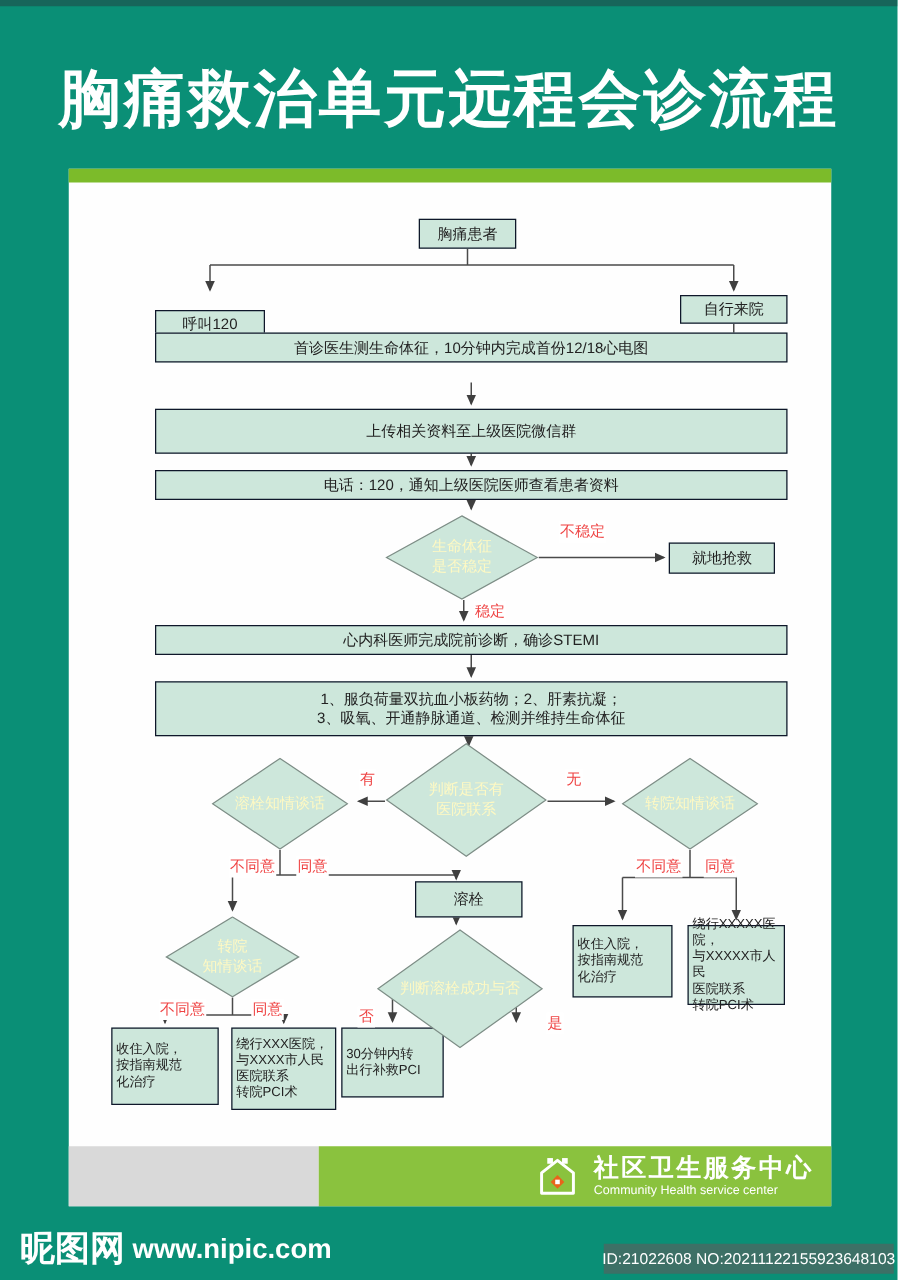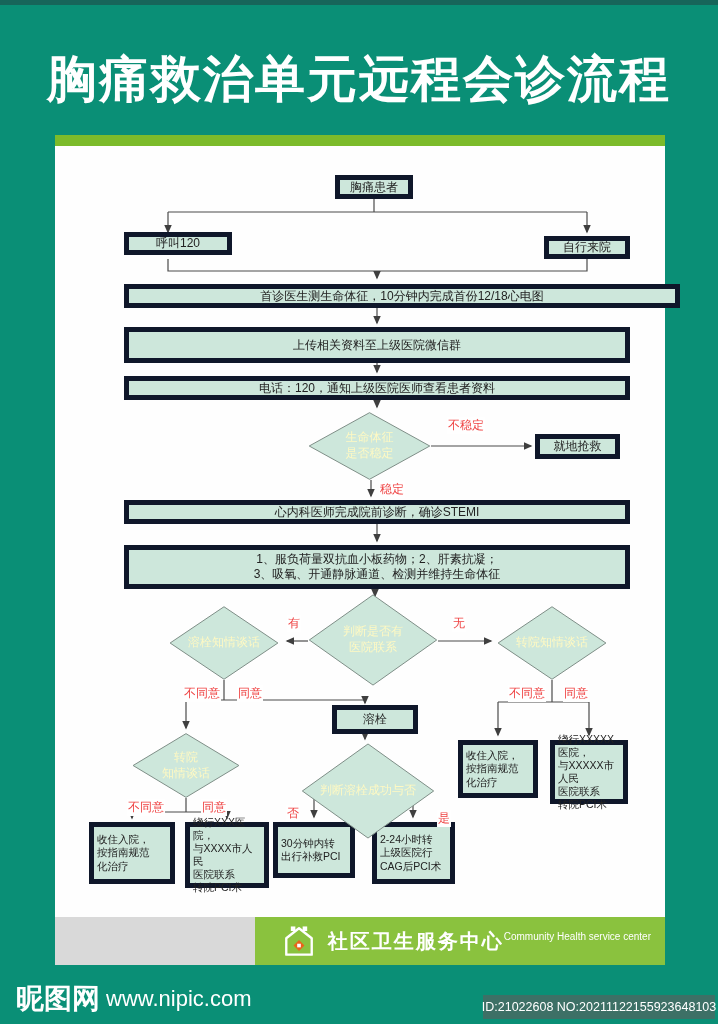--- a/index.html
+++ b/index.html
@@ -4,41 +4,41 @@
 <style>
   html,body{margin:0;padding:0;}
   .page{position:relative;width:718px;height:1024px;background:#0a8f76;overflow:hidden;
         font-family:"Liberation Sans",sans-serif;}
   .top-strip{position:absolute;left:0;top:0;width:718px;height:5px;background:#17655a;}
   .title{position:absolute;left:0;top:46px;width:718px;text-align:center;font-size:50px;
          font-weight:800;color:#ffffff;letter-spacing:2px;white-space:nowrap;}
   .panel{position:absolute;left:55px;top:135px;width:610px;height:830px;background:#fefefe;}
   .panel-top{position:absolute;left:55px;top:135px;width:610px;height:11px;background:#7cbb2a;}
   .connectors{position:absolute;left:0;top:0;pointer-events:none;}
-  .node{position:absolute;background:#cde7db;border:5px solid #0f172a;color:#222;
+  .node{position:absolute;background:#cde7db;border:1px solid #0f172a;color:#222;
         display:flex;align-items:center;justify-content:center;text-align:center;
         font-size:12px;line-height:1.25;white-space:pre-line;box-sizing:border-box;}
   .node.small{font-size:10.5px;justify-content:flex-start;text-align:left;
         padding:3px 3px;align-items:center;}
   .diamond{position:absolute;display:flex;align-items:center;justify-content:center;}
   .diamond svg{position:absolute;left:0;top:0;width:100%;height:100%;}
   .diamond polygon{fill:#cde7db;stroke:#7e8e87;stroke-width:1;}
   .diamond .lbl{position:relative;z-index:1;font-size:12px;color:#fef9c3;text-align:center;
         line-height:1.3;white-space:pre-line;}
   .elabel{position:absolute;font-size:12px;color:#ef4444;background:#fff;padding:0 1px;
         white-space:nowrap;z-index:3;}
   .footer-gray{position:absolute;left:55px;top:917px;width:200px;height:48px;background:#d9d9d9;}
   .footer-green{position:absolute;left:255px;top:917px;width:410px;height:48px;background:#8ac23e;
         display:flex;align-items:center;justify-content:flex-end;padding-right:14px;
         box-sizing:border-box;gap:9px;}
-  .org-text{display:flex;flex-direction:row;color:#fff;}
+  .org-text{display:flex;flex-direction:column;color:#fff;}
   .org-cn{font-size:20px;font-weight:700;letter-spacing:2px;line-height:1.1;}
   .org-en{font-size:10px;line-height:1.3;}
   .wm-name{position:absolute;left:16px;top:980px;font-size:28px;font-weight:800;color:#fff;}
-  .wm-url{position:absolute;left:106px;top:986px;font-size:22px;font-weight:400;color:#fff;}
+  .wm-url{position:absolute;left:106px;top:986px;font-size:22px;font-weight:700;color:#fff;}
   .wm-badge{position:absolute;left:483px;top:995px;width:232px;height:24px;background:#3d7066;
         color:#ffffff;font-size:12.5px;display:flex;align-items:center;justify-content:center;
         white-space:nowrap;}
 </style>
 </head>
 <body>
 
 <div class="page">
   <div class="top-strip"></div>
   <div class="title">胸痛救治单元远程会诊流程</div>
@@ -80,23 +80,23 @@
       <line x1="314" y1="791" x2="314" y2="817" marker-end="url(#ah)"></line>
       <line x1="413" y1="791" x2="413" y2="817" marker-end="url(#ah)"></line>
       <polyline points="186,798 186,812"></polyline>
       <polyline points="132,812 227,812"></polyline>
       <line x1="132" y1="812" x2="132" y2="818" marker-end="url(#ah)"></line>
       <line x1="227" y1="812" x2="227" y2="818" marker-end="url(#ah)"></line>
     </g>
   </svg>
 
   <div class="node" style="left:335px;top:175px;width:78px;height:24px">胸痛患者</div>
-  <div class="node" style="left:124px;top:232px;width:108px;height:23px">呼叫120</div>
+  <div class="node" style="left:124px;top:248px;width:88px;height:23px">呼叫120</div>
   <div class="node" style="left:544px;top:236px;width:86px;height:23px">自行来院</div>
-  <div class="node" style="left:124px;top:284px;width:556px;height:24px">首诊医生测生命体征，10分钟内完成首份12/18心电图</div>
+  <div class="node" style="left:124px;top:266px;width:506px;height:24px">首诊医生测生命体征，10分钟内完成首份12/18心电图</div>
   <div class="node" style="left:124px;top:327px;width:506px;height:36px">上传相关资料至上级医院微信群</div>
   <div class="node" style="left:124px;top:376px;width:506px;height:24px">电话：120，通知上级医院医师查看患者资料</div>
   <div class="node" style="left:535px;top:434px;width:85px;height:25px">就地抢救</div>
   <div class="node" style="left:124px;top:500px;width:506px;height:24px">心内科医师完成院前诊断，确诊STEMI</div>
   <div class="node" style="left:124px;top:545px;width:506px;height:44px">1、服负荷量双抗血小板药物；2、肝素抗凝；
 3、吸氧、开通静脉通道、检测并维持生命体征</div>
   <div class="node" style="left:332px;top:705px;width:86px;height:29px">溶栓</div>
   <div class="node small" style="left:458px;top:740px;width:80px;height:58px">收住入院，
 按指南规范
 化治疗</div>
@@ -106,23 +106,20 @@
 转院PCI术</div>
   <div class="node small" style="left:89px;top:822px;width:86px;height:62px">收住入院，
 按指南规范
 化治疗</div>
   <div class="node small" style="left:185px;top:822px;width:84px;height:66px">绕行XXX医院，
 与XXXX市人民
 医院联系
 转院PCI术</div>
   <div class="node small" style="left:273px;top:822px;width:82px;height:56px">30分钟内转
 出行补救PCI</div>
-  <div class="node small" style="left:372px;top:822px;width:83px;height:62px">2-24小时转
-上级医院行
-CAG后PCI术</div>
 
   <div class="diamond" style="left:308px;top:412px;width:123px;height:68px">
     <svg viewBox="0 0 100 100" preserveAspectRatio="none">
       <polygon points="50,1 99,50 50,99 1,50" vector-effect="non-scaling-stroke"></polygon>
       </svg>
     <span class="lbl">生命体征
 是否稳定</span>
   </div>
   <div class="diamond" style="left:308px;top:594px;width:130px;height:92px">
     <svg viewBox="0 0 100 100" preserveAspectRatio="none">

